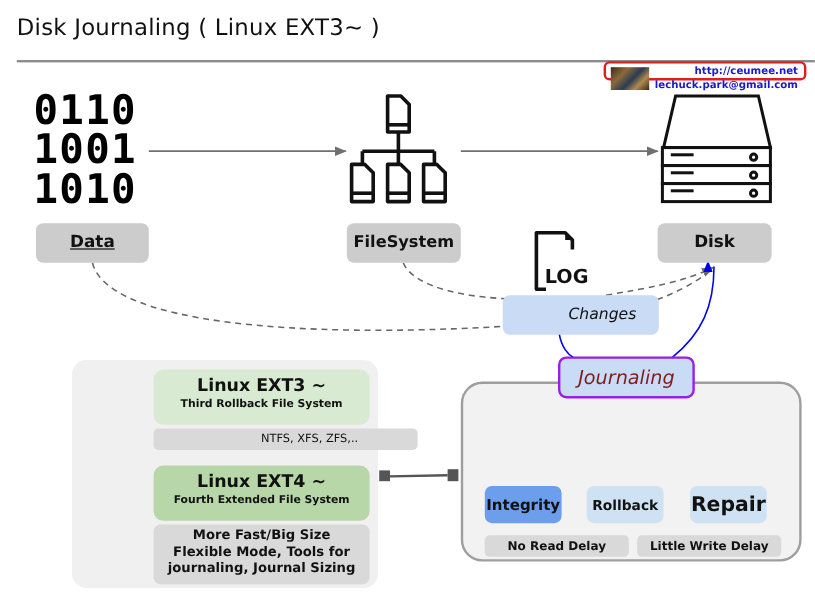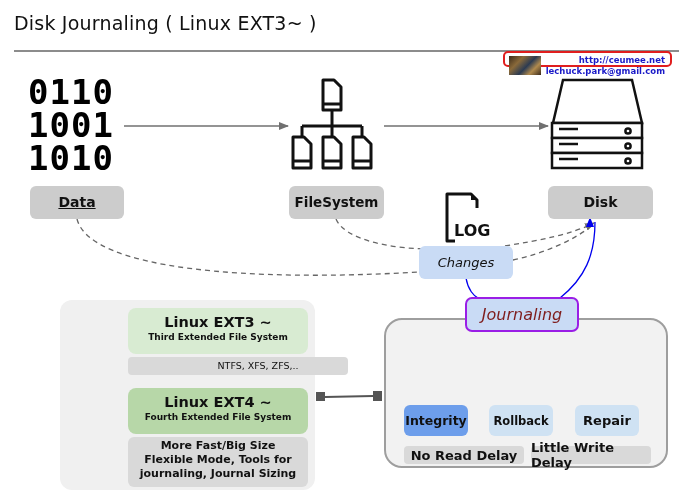--- a/index.html
+++ b/index.html
@@ -10,40 +10,40 @@
   .title-rule { left: 14px; top: 50px; width: 665px; height: 2px; background: #8c8c8c; }
   .badge { left: 503px; top: 11px; width: 169px; height: 16px; border: 2px solid #e01e1e; border-radius: 5px; background: #fff; box-sizing: border-box; margin-top: 40px; }
   .badge-img { position: absolute; left: 4px; top: 3px; width: 32px; height: 19px;
                background: linear-gradient(135deg, #3a2a1a 0%, #8a6a3a 30%, #2c3b52 55%, #b08a4e 75%, #3a2a1a 100%); }
   .badge-text { position: absolute; right: 5px; top: 2px; text-align: right; font-size: 8.5px; line-height: 10.5px; color: #1a1ac8; font-weight: bold; font-family: "DejaVu Sans", sans-serif; }
 
   .binary { left: 28px; top: 76px; font-family: "DejaVu Sans Mono", monospace; font-weight: bold; font-size: 34px; line-height: 33px; letter-spacing: 1px; color: #000; }
   .label-box { background: #cccccc; border-radius: 6px; text-align: center; font-weight: bold; font-size: 14px; color: #111; display: flex; align-items: center; justify-content: center; line-height: 17px; }
   .lbl-data { left: 30px; top: 186px; width: 94px; height: 33px; text-decoration: underline; }
   .lbl-fs { left: 289px; top: 186px; width: 95px; height: 33px; font-size: 13.5px; }
-  .lbl-disk { left: 548px; top: 186px; width: 105px; height: 33px; }
+  .lbl-disk { left: 548px; top: 186px; width: 95px; height: 33px; }
 
-  .changes { left: 419px; top: 246px; width: 94px; height: 33px; background: #c9dbf5; border-radius: 6px; font-style: italic; font-size: 13px; display:flex; align-items:center; justify-content:center; }
+  .changes { left: 419px; top: 246px; width: 94px; height: 33px; background: #c9dbf5; border-radius: 6px; font-style: italic; font-size: 13px; display:flex; align-items:center; justify-content:center;padding-left:36px; }
 
   .journaling { left: 465px; top: 297px; width: 114px; height: 35px; border: 2px solid #9a1ee6; border-radius: 7px; background: #c9dbf5; box-sizing: border-box; color: #7f1d1d; font-style: italic; font-size: 16px; display:flex; align-items:center; justify-content:center; z-index: 5; }
 
   .left-panel { left: 60px; top: 300px; width: 255px; height: 190px; background: #f0f0f0; border-radius: 12px; }
   .ext3 { left: 128px; top: 308px; width: 180px; height: 46px; background: #d8ebd2; border-radius: 8px; text-align: center; }
   .ext-title { font-weight: bold; font-size: 14.5px; margin-top: 6px; }
   .ext-sub { font-weight: bold; font-size: 9px; margin-top: 2px; }
   .others { left: 128px; top: 357px; width: 180px; height: 18px; background: #d9d9d9; border-radius: 4px; text-align: center; font-size: 9.5px; line-height: 18px; padding-left: 40px; }
   .ext4 { left: 128px; top: 388px; width: 180px; height: 46px; background: #b7d7a8; border-radius: 8px; text-align: center; }
   .ext4-notes { left: 128px; top: 437px; width: 180px; height: 50px; background: #d9d9d9; border-radius: 6px; text-align: center; font-weight: bold; font-size: 11px; line-height: 14px; padding-top: 2px; box-sizing: border-box; }
 
   .right-panel { left: 384px; top: 318px; width: 284px; height: 150px; background: #f2f2f2; border: 2px solid #9e9e9e; border-radius: 18px; box-sizing: border-box; }
   .feat { top: 405px; width: 64px; height: 31px; border-radius: 6px; font-weight: bold; font-size: 12.5px; display: flex; align-items: center; justify-content: center; }
   .feat-integrity { left: 404px; background: #6d9eeb; }
   .feat-rollback { left: 489px; background: #cfe2f3; font-size: 11.5px; }
-  .feat-repair { left: 575px; background: #cfe2f3; font-size: 13px; }
-  .delay { top: 446px; height: 18px; border-radius: 4px; background: #d9d9d9; font-weight: bold; font-size: 13px; display:flex; align-items:center; justify-content:center; }
+  .feat-repair { left: 575px; background: #cfe2f3; font-size: 17px; }
+  .delay { top: 446px; height: 18px; border-radius: 4px; background: #d9d9d9; font-weight: bold; font-size: 10px; display:flex; align-items:center; justify-content:center; }
   .delay-read { left: 404px; width: 120px; }
   .delay-write { left: 531px; width: 120px; }
 
   svg { position: absolute; left: 0; top: 0; overflow: visible; }
 </style>
 </head>
 <body>
 
 <div class="abs title">Disk Journaling ( Linux EXT3~ )</div>
 <div class="abs title-rule"></div>
@@ -165,21 +165,21 @@
   <span>Disk</span>
 </div>
 
 <div class="abs changes">
   <span>Changes</span>
 </div>
 
 <div class="abs left-panel"></div>
 <div class="abs ext3">
   <div class="ext-title">Linux EXT3 ~</div>
-  <div class="ext-sub">Third Extended File System</div>
+  <div class="ext-sub">Third Rollback File System</div>
 </div>
 <div class="abs others">NTFS, XFS, ZFS,..</div>
 <div class="abs ext4">
   <div class="ext-title">Linux EXT4 ~</div>
   <div class="ext-sub">Fourth Extended File System</div>
 </div>
 <div class="abs ext4-notes">
   <div>More Fast/Big Size</div>
   <div>Flexible Mode, Tools for</div>
   <div>journaling, Journal Sizing</div>

